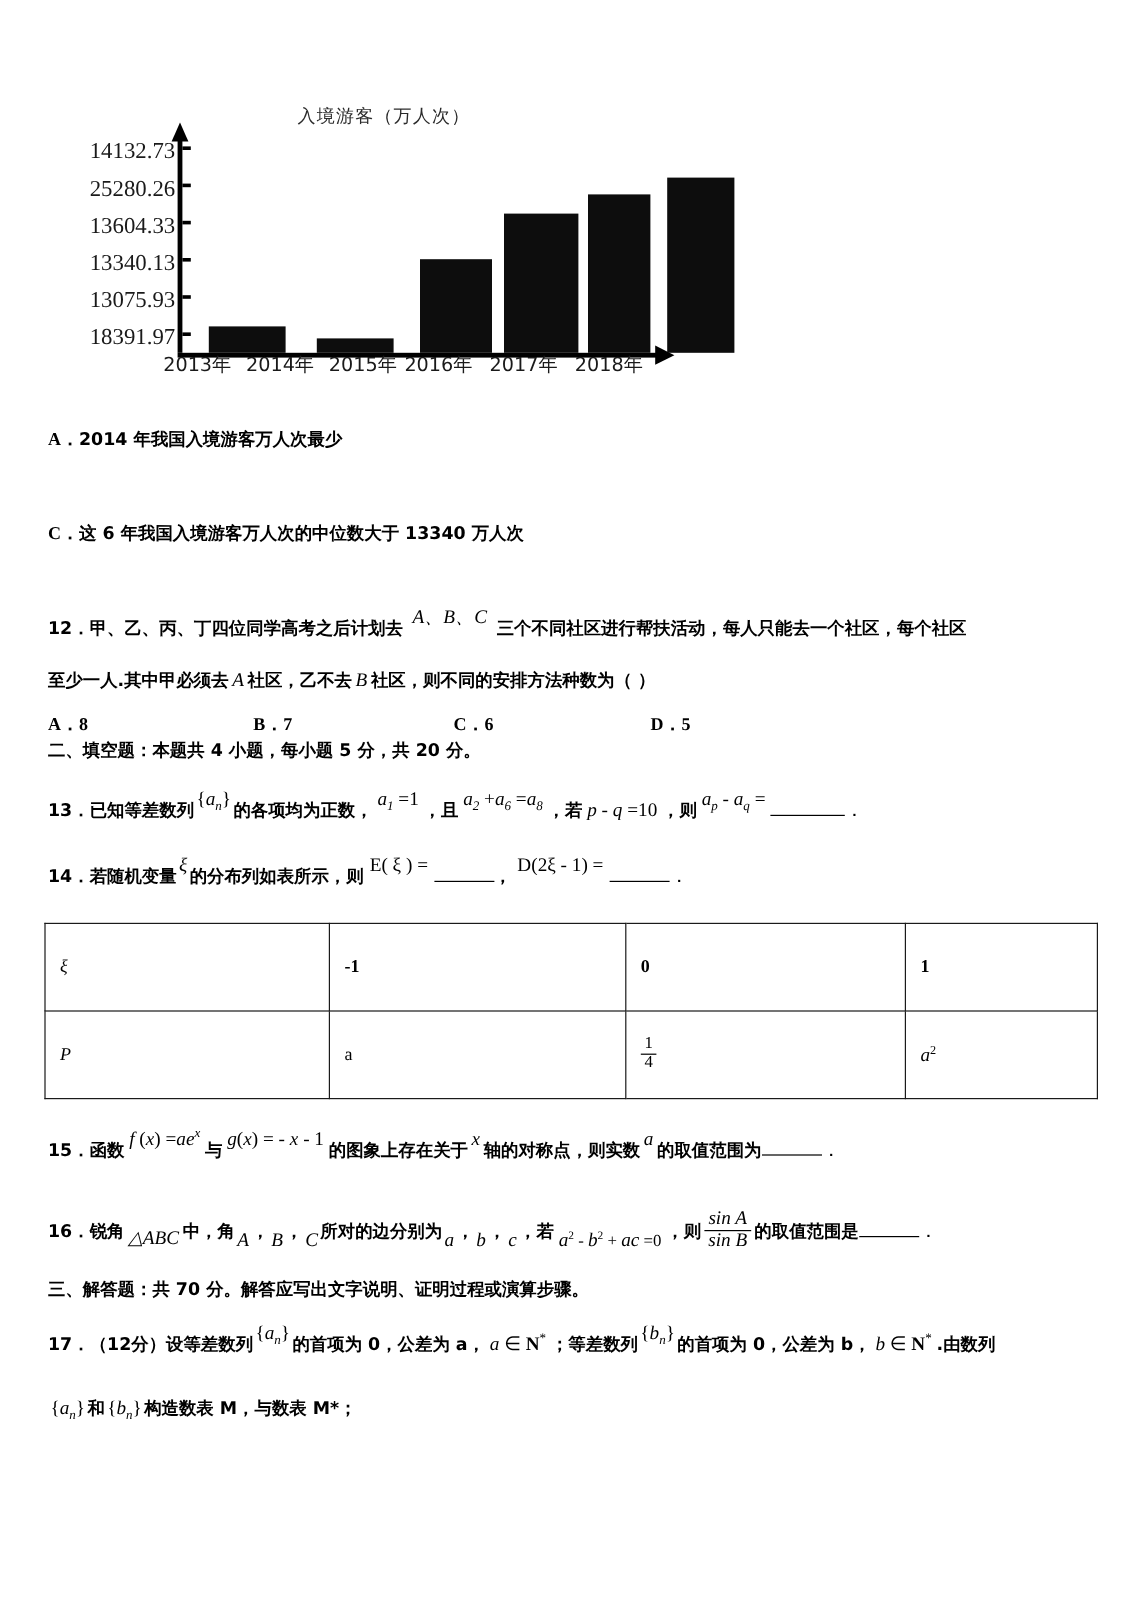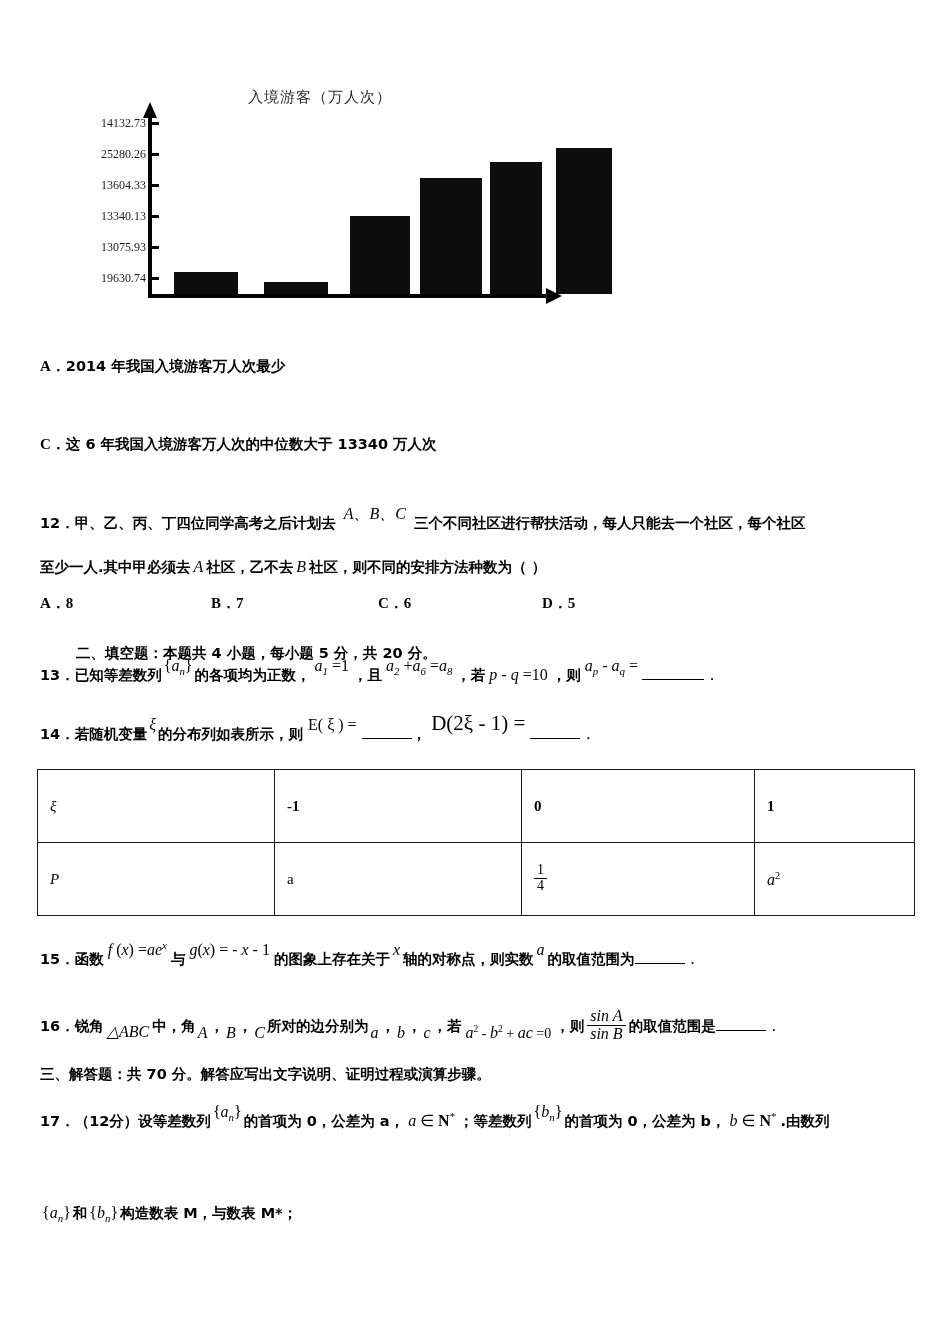--- a/index.html
+++ b/index.html
@@ -45,21 +45,21 @@
   .y-labels {
     position: absolute;
     left: 0px;
     top: 28px;
     width: 106px;
   }
   .y-lab {
     position: absolute;
     right: 0;
     font-family: "Liberation Serif", serif;
-    font-size: 12px;
+    font-size: 19px;
     color: #1a1a1a;
     white-space: nowrap;
   }
   .plot {
     position: absolute;
     left: 108px;
     top: 20px;
     width: 420px;
     height: 212px;
   }
@@ -231,21 +231,21 @@
 
   <div class="chart-wrap">
     <div class="chart-title">入境游客（万人次）</div>
 
     <div class="y-labels">
       <div class="y-lab" style="top:0px;">14132.73</div>
       <div class="y-lab" style="top:31px;">25280.26</div>
       <div class="y-lab" style="top:62px;">13604.33</div>
       <div class="y-lab" style="top:93px;">13340.13</div>
       <div class="y-lab" style="top:124px;">13075.93</div>
-      <div class="y-lab" style="top:155px;">19630.74</div>
+      <div class="y-lab" style="top:155px;">18391.97</div>
     </div>
 
     <div class="plot">
       <div class="axis-y"></div>
       <div class="axis-y-head"></div>
 
       <div class="tick" style="top:14px;"></div>
       <div class="tick" style="top:45px;"></div>
       <div class="tick" style="top:76px;"></div>
       <div class="tick" style="top:107px;"></div>
@@ -258,20 +258,28 @@
         <div class="bar" style="left:198px; width:60px;  height:78px;"></div>
         <div class="bar" style="left:268px; width:62px;  height:116px;"></div>
         <div class="bar" style="left:338px; width:52px;  height:132px;"></div>
         <div class="bar" style="left:404px; width:56px;  height:146px;"></div>
       </div>
 
       <div class="axis-x"></div>
       <div class="axis-x-head"></div>
     </div>
 
+    <div class="x-labels">
+      <div class="x-lab" style="left:0px;">2013年</div>
+      <div class="x-lab" style="left:69px;">2014年</div>
+      <div class="x-lab" style="left:138px;">2015年</div>
+      <div class="x-lab" style="left:201px;">2016年</div>
+      <div class="x-lab" style="left:272px;">2017年</div>
+      <div class="x-lab" style="left:343px;">2018年</div>
+    </div>
   </div>
 
   <div class="line" style="left:40px; top:357px;">
     <span class="opt">A．</span><span class="cn">2014 年我国入境游客万人次最少</span>
   </div>
   <div class="line" style="left:40px; top:435px;">
     <span class="opt">C．</span><span class="cn">这 6 年我国入境游客万人次的中位数大于 13340 万人次</span>
   </div>
 
   <div class="line" style="left:40px; top:513px;">
@@ -279,28 +287,28 @@
   </div>
   <div class="line" style="left:40px; top:558px;">
     <span class="cn">至少一人.其中甲必须去</span><span class="mi" style="padding:0 3px;">A</span><span class="cn">社区，乙不去</span><span class="mi" style="padding:0 3px;">B</span><span class="cn">社区，则不同的安排方法种数为（   ）</span>
   </div>
 
   <div class="line opt" style="left:40px;  top:594px;">A．8</div>
   <div class="line opt" style="left:211px; top:594px;">B．7</div>
   <div class="line opt" style="left:378px; top:594px;">C．6</div>
   <div class="line opt" style="left:542px; top:594px;">D．5</div>
 
-  <div class="line cn" style="left:40px; top:644px;margin-left:36px;">二、填空题：本题共 4 小题，每小题 5 分，共 20 分。</div>
+  <div class="line cn" style="left:40px; top:616px;">二、填空题：本题共 4 小题，每小题 5 分，共 20 分。</div>
 
   <div class="line" style="left:40px; top:665px;">
     <span class="cn">13．</span><span class="cn">已知等差数列</span><span class="mn raise" style="padding:0 2px;">{<span class="mi">a</span><span class="sub">n</span>}</span><span class="cn">的各项均为正数，</span><span class="mn raise" style="padding:0 4px;"><span class="mi">a</span><span class="sub">1</span> =1</span><span class="cn">，且</span><span class="mn raise" style="padding:0 4px;"><span class="mi">a</span><span class="sub">2</span> +<span class="mi">a</span><span class="sub">6</span> =<span class="mi">a</span><span class="sub">8</span></span><span class="cn">，若</span><span class="mn" style="padding:0 4px;"><span class="mi">p</span> - <span class="mi">q</span> =10</span><span class="cn">，则</span><span class="mn raise" style="padding:0 4px;"><span class="mi">a</span><span class="sub">p</span> - <span class="mi">a</span><span class="sub">q</span> =</span><span class="blank"></span><span class="mn">．</span>
   </div>
 
   <div class="line" style="left:40px; top:720px;">
-    <span class="cn">14．</span><span class="cn">若随机变量</span><span class="mi raise" style="padding:0 2px;">ξ</span><span class="cn">的分布列如表所示，则</span><span class="mn raise" style="padding:0 5px;">E( ξ ) =</span><span class="blank-sm"></span><span class="cn">，</span><span class="mn raise" style="padding:0 5px; font-size:21px;">D(2ξ - 1) =</span><span class="blank-sm"></span><span class="mn">．</span>
+    <span class="cn">14．</span><span class="cn">若随机变量</span><span class="mi raise" style="padding:0 2px;">ξ</span><span class="cn">的分布列如表所示，则</span><span class="mn raise" style="padding:0 5px;">E( ξ ) =</span><span class="blank-sm"></span><span class="cn">，</span><span class="mn raise" style="padding:0 5px; font-size:16px;">D(2ξ - 1) =</span><span class="blank-sm"></span><span class="mn">．</span>
   </div>
 
   <table class="dist-table">
     <tbody>
         <tr>
       <td style="width:212px;" class="cell-ital">ξ</td>
       <td style="width:222px;" class="hdr-val">-1</td>
       <td style="width:208px;" class="hdr-val">0</td>
       <td class="hdr-val">1</td>
     </tr>
@@ -325,17 +333,17 @@
   <div class="line" style="left:40px; top:1010px;">
     <span class="cn">16．</span><span class="cn">锐角</span><span class="mi" style="padding:0 3px; position:relative; top:6px;">△ABC</span><span class="cn">中，角</span><span class="mi" style="position:relative; top:7px; padding:0 2px;">A</span><span class="cn">，</span><span class="mi" style="position:relative; top:7px; padding:0 2px;">B</span><span class="cn">，</span><span class="mi" style="position:relative; top:7px; padding:0 2px;">C</span><span class="cn">所对的边分别为</span><span class="mi" style="position:relative; top:7px; padding:0 2px;">a</span><span class="cn">，</span><span class="mi" style="position:relative; top:7px; padding:0 2px;">b</span><span class="cn">，</span><span class="mi" style="position:relative; top:7px; padding:0 2px;">c</span><span class="cn">，若</span><span class="mn" style="position:relative; top:7px; padding:0 4px; font-size:14px;"><span class="mi">a</span><span class="sup" style="font-style:normal;">2</span> - <span class="mi">b</span><span class="sup" style="font-style:normal;">2</span> + <span class="mi">ac</span> =0</span><span class="cn">，则</span><span class="frac" style="font-size:13px; padding:0 3px; top:-2px;"><span class="num mi">sin A</span><span class="den mi">sin B</span></span><span class="cn">的取值范围是</span><span class="blank-sm"></span><span class="mn">．</span>
   </div>
 
   <div class="line cn" style="left:40px; top:1065px;">三、解答题：共 70 分。解答应写出文字说明、证明过程或演算步骤。</div>
 
   <div class="line" style="left:40px; top:1110px;">
     <span class="cn">17．</span><span class="cn">（12分）设等差数列</span><span class="mn raise" style="padding:0 2px;">{<span class="mi">a</span><span class="sub">n</span>}</span><span class="cn">的首项为 0，公差为 a，</span><span class="mn" style="padding:0 4px;"><span class="mi">a</span> ∈ <strong>N</strong><span class="sup" style="font-style:normal;">*</span></span><span class="cn">；等差数列</span><span class="mn raise" style="padding:0 2px;">{<span class="mi">b</span><span class="sub">n</span>}</span><span class="cn">的首项为 0，公差为 b，</span><span class="mn" style="padding:0 4px;"><span class="mi">b</span> ∈ <strong>N</strong><span class="sup" style="font-style:normal;">*</span></span><span class="cn">.由数列</span>
   </div>
 
-  <div class="line" style="left:40px; top:1164px;margin-top:40px;">
+  <div class="line" style="left:40px; top:1164px;">
     <span class="mn" style="padding:0 2px;">{<span class="mi">a</span><span class="sub">n</span>}</span><span class="cn">和</span><span class="mn" style="padding:0 2px;">{<span class="mi">b</span><span class="sub">n</span>}</span><span class="cn">构造数表 M，与数表 M*；</span>
   </div>
 
 </div>
 
 </body></html>

